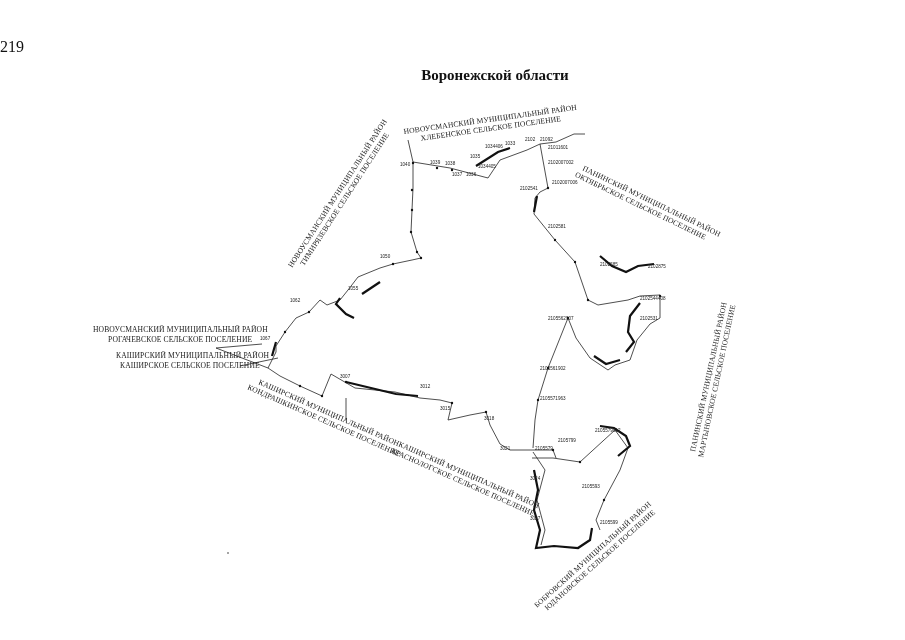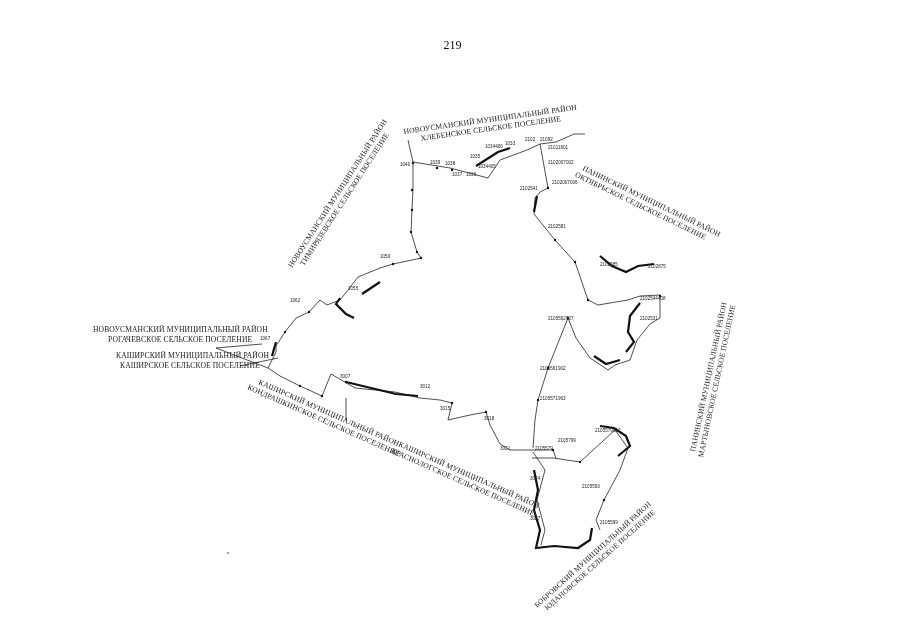--- a/index.html
+++ b/index.html
@@ -1,30 +1,31 @@
 <!DOCTYPE html>
 <html><head>
 <meta charset="utf-8">
 <style>
   html, body { margin: 0; padding: 0; background: #ffffff; }
   body { width: 905px; height: 640px; position: relative; overflow: hidden;
          font-family: "Liberation Serif", "DejaVu Serif", serif; color: #111; }
-  .page-number { position: absolute; left: 0; width: 905px; top: 38px; text-align: center;
-                 font-size: 12px; }
+  .page-number { position: absolute; left: 0; width: 905px; top: 38px; 
+                 font-size: 16px; }
   .title { position: absolute; left: 100px; width: 790px; top: 66px; text-align: center;
            font-size: 15px; font-weight: bold; line-height: 19px; }
   svg.map { position: absolute; left: 0; top: 0; }
   .region-label { font-family: "Liberation Serif", serif; font-size: 7.6px; fill: #222; letter-spacing: 0.1px; }
   .pt-label { font-family: "Liberation Sans Narrow", "Liberation Sans", sans-serif; font-size: 4.6px; fill: #222; }
 </style>
 </head>
 <body>
 
 <div class="page-number">219</div>
 <div class="title">
+  <div>Воронежской области</div>
 </div>
 
 <svg class="map" width="905" height="640" viewBox="0 0 905 640" xmlns="http://www.w3.org/2000/svg">
 
   <g fill="none" stroke="#222" stroke-width="0.8">
     <polyline points="413,162 413,188 412,210 411,232 417,252 421,258 412,260 393,264 380,268 358,277 348,290 340,300 327,305 320,300 309,312 296,318 285,332 276,346 276,352"></polyline>
     <polyline points="276,352 268,368 280,376 300,386 322,396 331,374 355,388 395,392 420,398 440,400 452,403 448,420 470,415 486,412 490,425 500,444 510,450 538,450 553,450 556,458"></polyline>
     <polyline points="413,162 450,168 488,178 500,160 527,150 540,144 556,142 574,134"></polyline>
     <polyline points="540,144 548,188 540,192 535,198 534,214 555,240 575,262 588,300 598,305 628,300 640,296 660,295"></polyline>
     <polyline points="660,296 660,318 650,324 637,340 630,360 615,365 608,370 590,358 576,338 568,318 548,368 538,400 535,420 533,448"></polyline>

